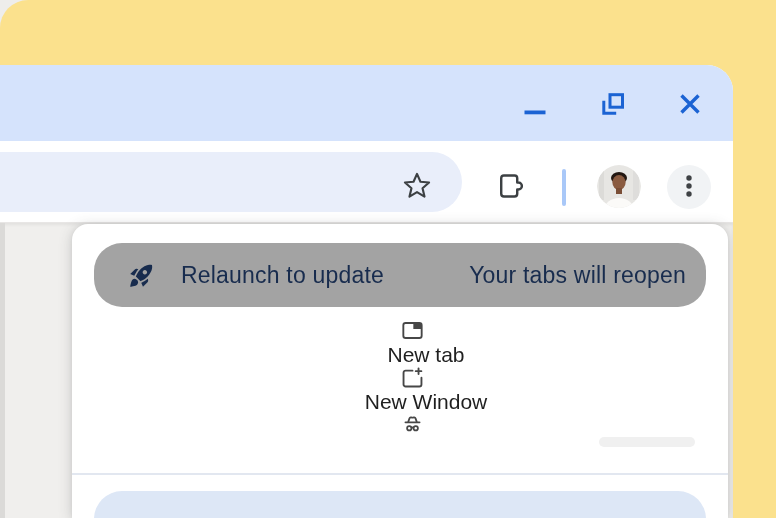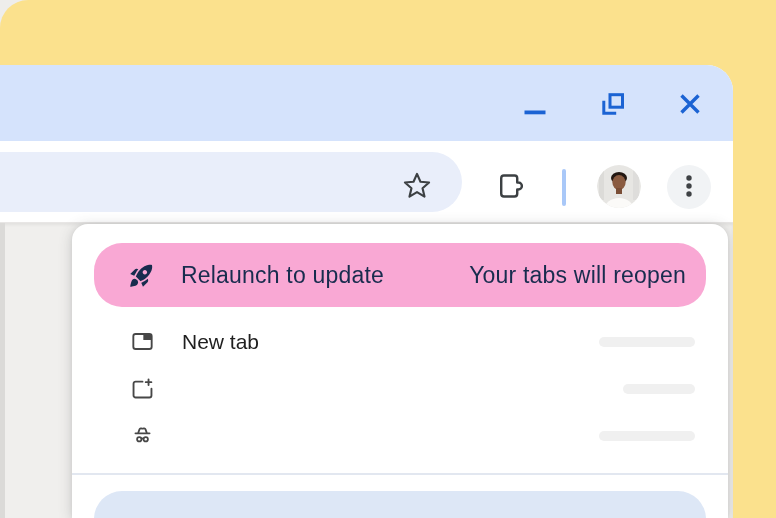--- a/index.html
+++ b/index.html
@@ -68,36 +68,36 @@
   }
   
   .menu {
     position:absolute; left:72px; top:159px; width:656px; height:294px;
     background:#ffffff;
     border-radius:16px 16px 0 0;
     box-shadow:0 2px 14px rgba(60,64,67,0.22), 0 0 4px rgba(60,64,67,0.08);
   }
   .update-pill {
     margin:19px 22px 0 22px; height:64px;
-    background:#f9a8d4; border-radius:28px;
+    background:#a3a3a3; border-radius:28px;
     display:flex; align-items:center;
     padding:0 20px 0 34px;
     cursor:pointer;
   }
   .update-pill .ico { width:27px; height:27px; flex:0 0 auto; }
   .update-label {
     margin-left:26px; font-size:23px; color:#182c4e; letter-spacing:.2px;
   }
   .update-hint {
     margin-left:auto; font-size:23px; color:#182c4e; letter-spacing:.2px;
   }
   .menu-rows { margin-top:11px; }
   .menu-row {
     height:47px; display:flex; align-items:center;
-    padding:0 33px 0 58px; cursor:pointer;
+    padding:0 33px 0 58px; cursor:pointer;flex-direction:column;
   }
   .menu-row .ico { width:25px; height:25px; flex:0 0 auto; }
   .row-label { margin-left:27px; font-size:21px; color:#1f1f1f; }
   .shortcut-bar {
     margin-left:auto; height:10px; border-radius:5px; background:#f0f0f0;
   }
   .menu-row:nth-child(1) .shortcut-bar { width:96px; }
   .menu-row:nth-child(2) .shortcut-bar { width:72px; }
   .menu-row:nth-child(3) .shortcut-bar { width:96px; }
   .menu-divider {
@@ -222,20 +222,21 @@
         <span class="shortcut-bar"></span>
       </div>
 
       <div class="menu-row">
         <span class="ico">
           <svg width="25" height="25" viewBox="0 0 24 24" fill="none" stroke="#474747" stroke-width="1.8" stroke-linecap="round">
             <path d="M20.6 12.2 v6.4 a2 2 0 0 1 -2 2 H5.4 a2 2 0 0 1 -2 -2 V7.4 a2 2 0 0 1 2 -2 h6.6"></path>
             <path d="M17.8 3.2 v5.4 M15.1 5.9 h5.4"></path>
           </svg>
         </span>
+        <span class="row-label">New Window</span>
         <span class="shortcut-bar"></span>
       </div>
 
       <div class="menu-row">
         <span class="ico">
           <svg width="25" height="25" viewBox="0 0 24 24" fill="none" stroke="#474747" stroke-width="1.7" stroke-linecap="round">
             <path d="M8 9.2 l1.1-3.1 a1.4 1.4 0 0 1 1.7-.9 l.55.14 a2.9 2.9 0 0 0 1.3 0 l.55-.14 a1.4 1.4 0 0 1 1.7.9 L16 9.2"></path>
             <path d="M5.2 9.9 h13.6"></path>
             <circle cx="8.9" cy="15.6" r="2.1"></circle>
             <circle cx="15.1" cy="15.6" r="2.1"></circle>

